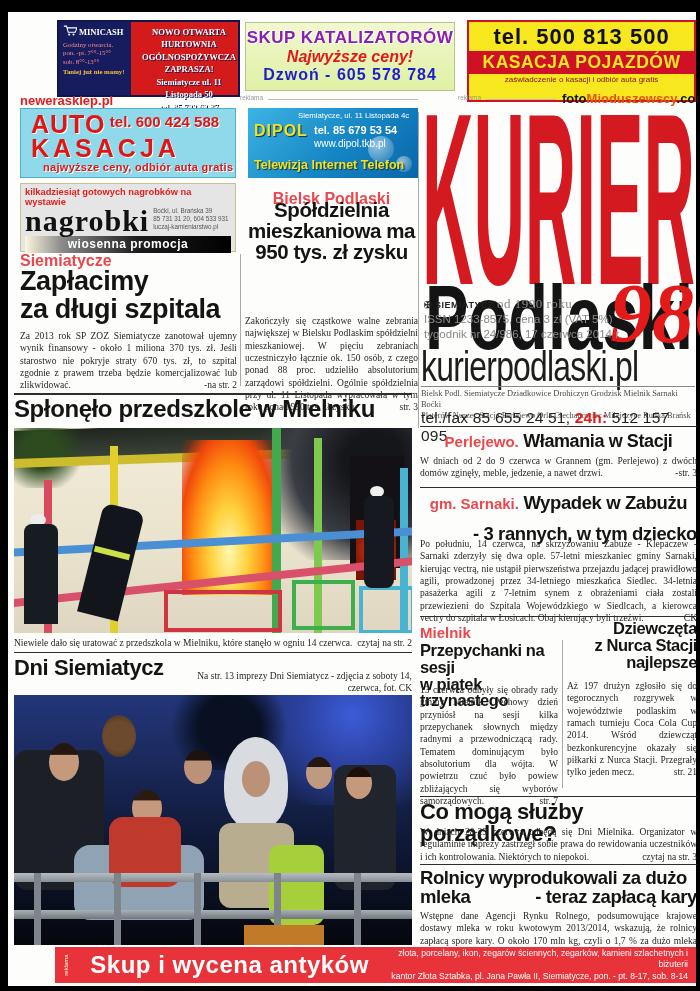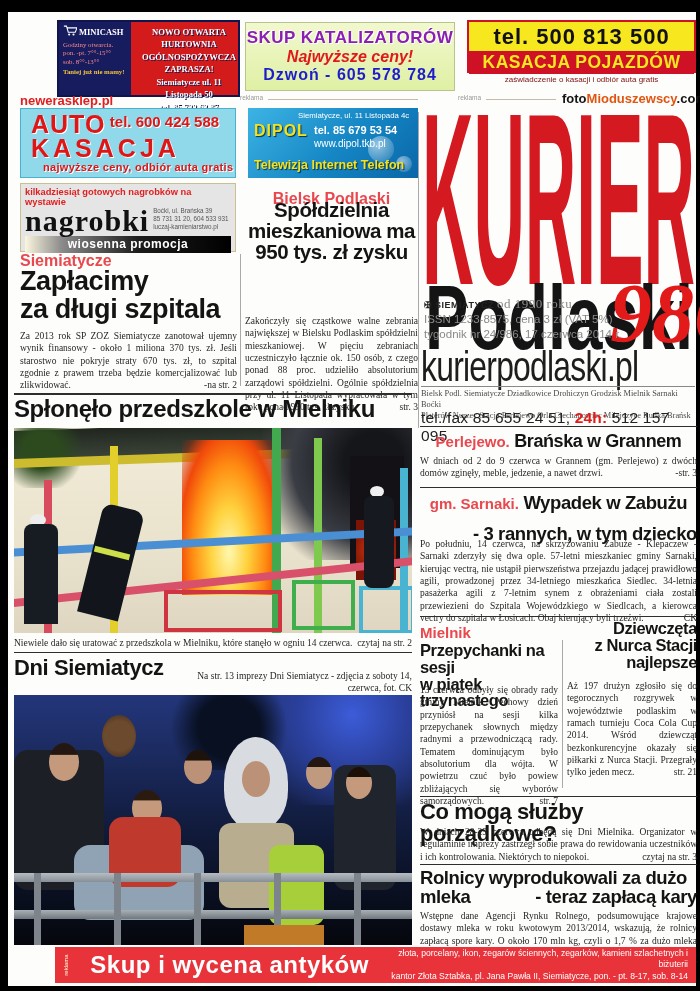--- a/index.html
+++ b/index.html
@@ -92,21 +92,21 @@
     <div>tel. 85 733 62 87</div>
   </div>
 </div>
 
 <div class="ab kat" style="left:245px;top:22px;width:210px;height:69px;">
   <div class="kat1">SKUP KATALIZATORÓW</div>
   <div class="kat2">Najwyższe ceny!</div>
   <div class="kat3">Dzwoń - 605 578 784</div>
 </div>
 
-<div class="ab kas" style="left:467px;top:20px;width:229px;height:53px;">
+<div class="ab kas" style="left:467px;top:20px;width:229px;height:82px;">
   <div class="kas-tel">tel. 500 813 500</div>
   <div class="kas-band">KASACJA POJAZDÓW</div>
   <div class="kas-note">zaświadczenie o kasacji i odbiór auta gratis</div>
 </div>
 
 <div class="ab" style="left:20px;top:93px;font-size:13px;font-weight:bold;color:#e02020;">newerasklep.pl</div>
 <div class="ab tiny-gray" style="left:240px;top:94px;">reklama</div>
 <div class="ab adline" style="left:268px;top:99px;width:150px;"></div>
 <div class="ab tiny-gray" style="left:458px;top:94px;">reklama</div>
 <div class="ab adline" style="left:486px;top:99px;width:70px;"></div>
@@ -250,21 +250,21 @@
   <div style="left:180px;top:178px;width:7px;height:72px;background:#7d848b;"></div>
   <div style="left:260px;top:178px;width:7px;height:72px;background:#7d848b;"></div>
   <div style="left:340px;top:178px;width:7px;height:72px;background:#7d848b;"></div>
   <div style="left:230px;top:230px;width:80px;height:20px;background:#c07a28;"></div>
 </div>
 
 <div class="ab hr" style="left:420px;top:426px;width:277px;"></div>
 
 <div class="ab" style="left:420px;top:432px;width:277px;text-align:center;">
   <span class="kick" style="font-size:15px;">Perlejewo.</span>
-  <span class="hd" style="font-size:18px;">Brańska w Grannem</span>
+  <span class="hd" style="font-size:18px;">Włamania w Stacji</span>
 </div>
 <div class="ab bt" style="left:420px;top:455px;width:277px;">
   <span>W dniach od 2 do 9 czerwca w Grannem (gm. Perlejewo) z dwóch domów zginęły, meble, jedzenie, a nawet drzwi.</span>
   <span class="ref">-str. 3</span>
 </div>
 <div class="ab hr" style="left:420px;top:487px;width:277px;"></div>
 
 <div class="ab" style="left:420px;top:494px;width:277px;text-align:center;">
   <span class="kick" style="font-size:15px;">gm. Sarnaki.</span>
   <span class="hd" style="font-size:18.5px;">Wypadek w Zabużu</span>

